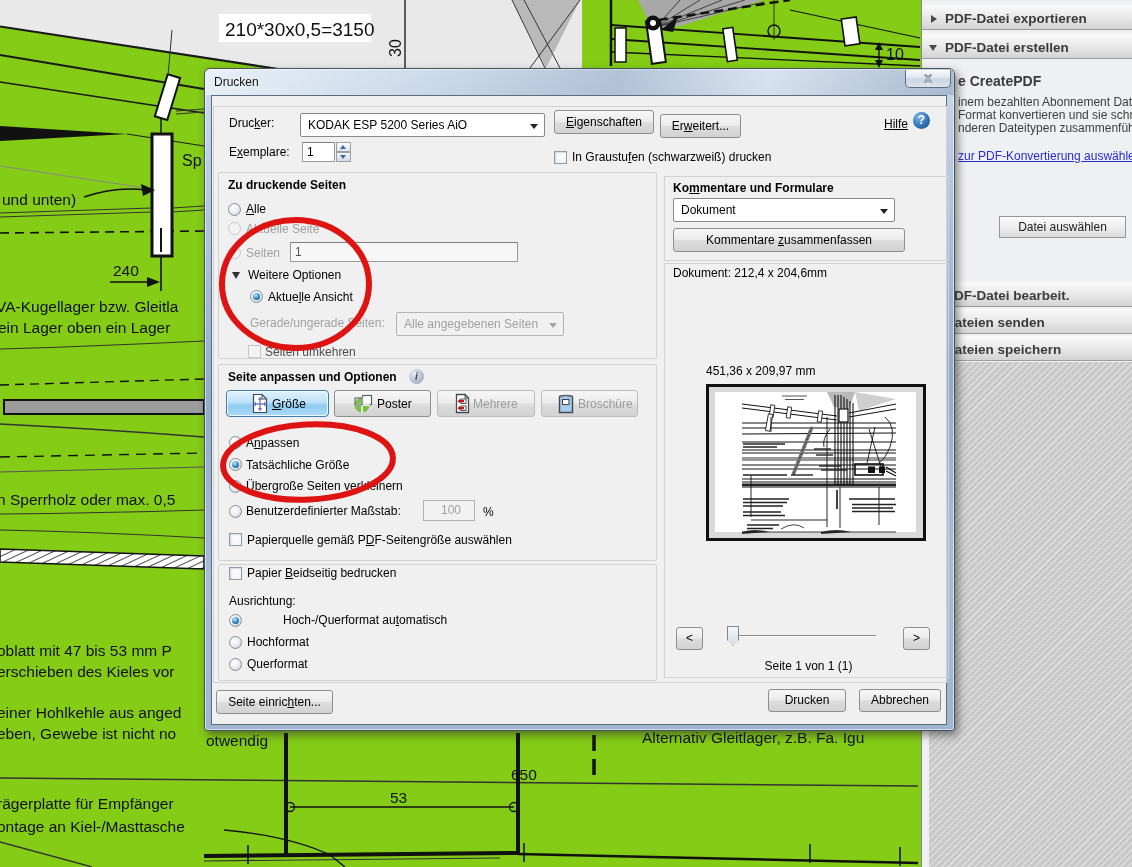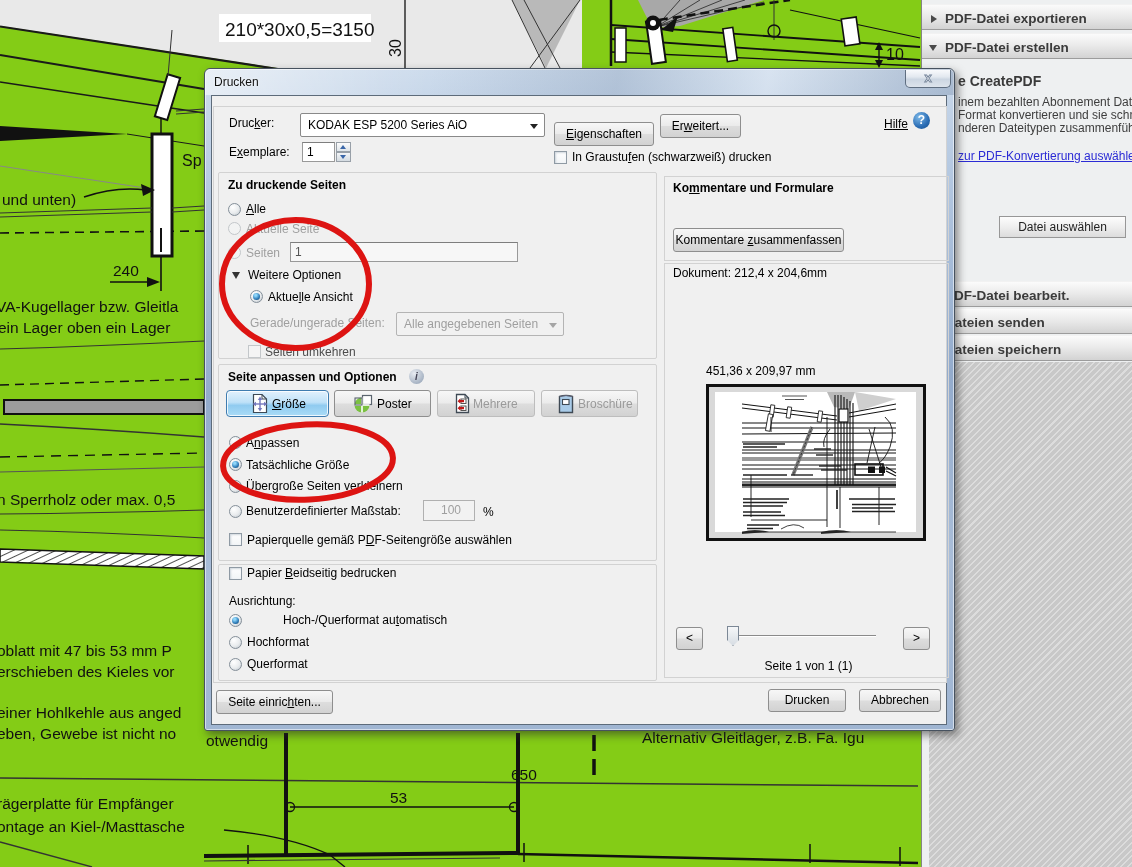--- a/index.html
+++ b/index.html
@@ -218,21 +218,21 @@
     <div class="cap">Drucken</div>
     <div id="xbtn">x</div>
     <div id="cli">
       <div class="panel" style="left:1px;top:10px;width:732px;height:575px;"></div>
 
       <div class="lbl" style="left:17px;top:20px;">Druc<u>k</u>er:</div>
       <div class="combo" style="left:88px;top:17px;width:245px;height:24px;">
           <span class="tx" style="top:4px;">KODAK ESP 5200 Series AiO</span>
           <span class="car" style="top:10px;"></span>
         </div>
-      <div class="btn" style="left:342px;top:26px;width:100px;height:24px;line-height:22px;"><u>E</u>igenschaften</div>
+      <div class="btn" style="left:342px;top:14px;width:100px;height:24px;line-height:22px;"><u>E</u>igenschaften</div>
       <div class="btn" style="left:448px;top:18px;width:81px;height:24px;line-height:22px;">Er<u>w</u>eitert...</div>
       <div class="lbl link" style="left:672px;top:21px;"><u>H</u>ilfe</div>
       <div style="position:absolute;left:701px;top:16px;width:17px;height:17px;border-radius:50%;background:radial-gradient(circle at 35% 30%,#7db9e8,#2a6cb4 60%,#174e88);color:#fff;font-size:12px;font-weight:bold;text-align:center;line-height:17px;">?</div>
       <div class="lbl" style="left:17px;top:49px;">E<u>x</u>emplare:</div>
       <div class="field" style="left:90px;top:46px;width:33px;height:20px;">1</div>
       <div style="position:absolute;left:124px;top:46px;width:15px;height:20px;">
         <div style="position:absolute;left:0;top:0;width:15px;height:10px;background:linear-gradient(#fcfcfc,#dfe5ea);border:1px solid #98a0a8;box-sizing:border-box;"></div>
         <div style="position:absolute;left:0;top:10px;width:15px;height:10px;background:linear-gradient(#f3f5f7,#d4dbe1);border:1px solid #98a0a8;box-sizing:border-box;"></div>
         <div style="position:absolute;left:4px;top:3px;width:0;height:0;border-bottom:4px solid #3a66a8;border-left:3.5px solid transparent;border-right:3.5px solid transparent;"></div>
         <div style="position:absolute;left:4px;top:13px;width:0;height:0;border-top:4px solid #3a66a8;border-left:3.5px solid transparent;border-right:3.5px solid transparent;"></div>
@@ -329,21 +329,25 @@
       <div class="lbl" style="left:17px;top:498px;">Ausrichtung:</div>
       <span class="radio sel" style="left:17px;top:517.5px;"></span>
       <div class="lbl" style="left:35px;top:517px;margin-left:36px;">Hoch-/Querformat au<u>t</u>omatisch</div>
       <span class="radio" style="left:17px;top:540px;"></span>
       <div class="lbl" style="left:35px;top:539px;">Hochformat</div>
       <span class="radio" style="left:17px;top:562px;"></span>
       <div class="lbl" style="left:35px;top:561px;">Querformat</div>
 
       <div class="panel" style="left:452px;top:80px;width:283px;height:83px;"></div>
       <div class="lbl" style="left:461px;top:85px;font-weight:bold;">Ko<u>m</u>mentare und Formulare</div>
-      <div class="btn" style="left:461px;top:132px;width:171px;height:24px;line-height:22px;">Kommentare <u>z</u>usammenfassen</div>
+      <div class="combo" style="left:461px;top:102px;width:222px;height:24px;">
+          <span class="tx" style="top:4px;">Dokument</span>
+          <span class="car" style="top:10px;"></span>
+        </div>
+      <div class="btn" style="left:461px;top:132px;width:232px;height:24px;line-height:22px;">Kommentare <u>z</u>usammenfassen</div>
       <div class="panel" style="left:452px;top:167px;width:283px;height:413px;"></div>
       <div class="lbl" style="left:461px;top:170px;">Dokument: 212,4 x 204,6mm</div>
       <div class="lbl" style="left:494px;top:268px;">451,36 x 209,97 mm</div>
       <div id="pv" style="position:absolute;left:494px;top:288px;width:220px;height:157px;border:3px solid #111;background:#fff;box-sizing:border-box;">
       <svg width="214" height="151">
         <rect x="0" y="0" width="214" height="5" fill="#d9d9d9"></rect>
         <rect x="0" y="145" width="214" height="6" fill="#d9d9d9"></rect>
         <rect x="0" y="0" width="6" height="151" fill="#d9d9d9"></rect>
         <rect x="207" y="0" width="7" height="151" fill="#d9d9d9"></rect>
         <polygon points="118,5 146,5 140,22 125,20" fill="#b9b9b9"></polygon>

